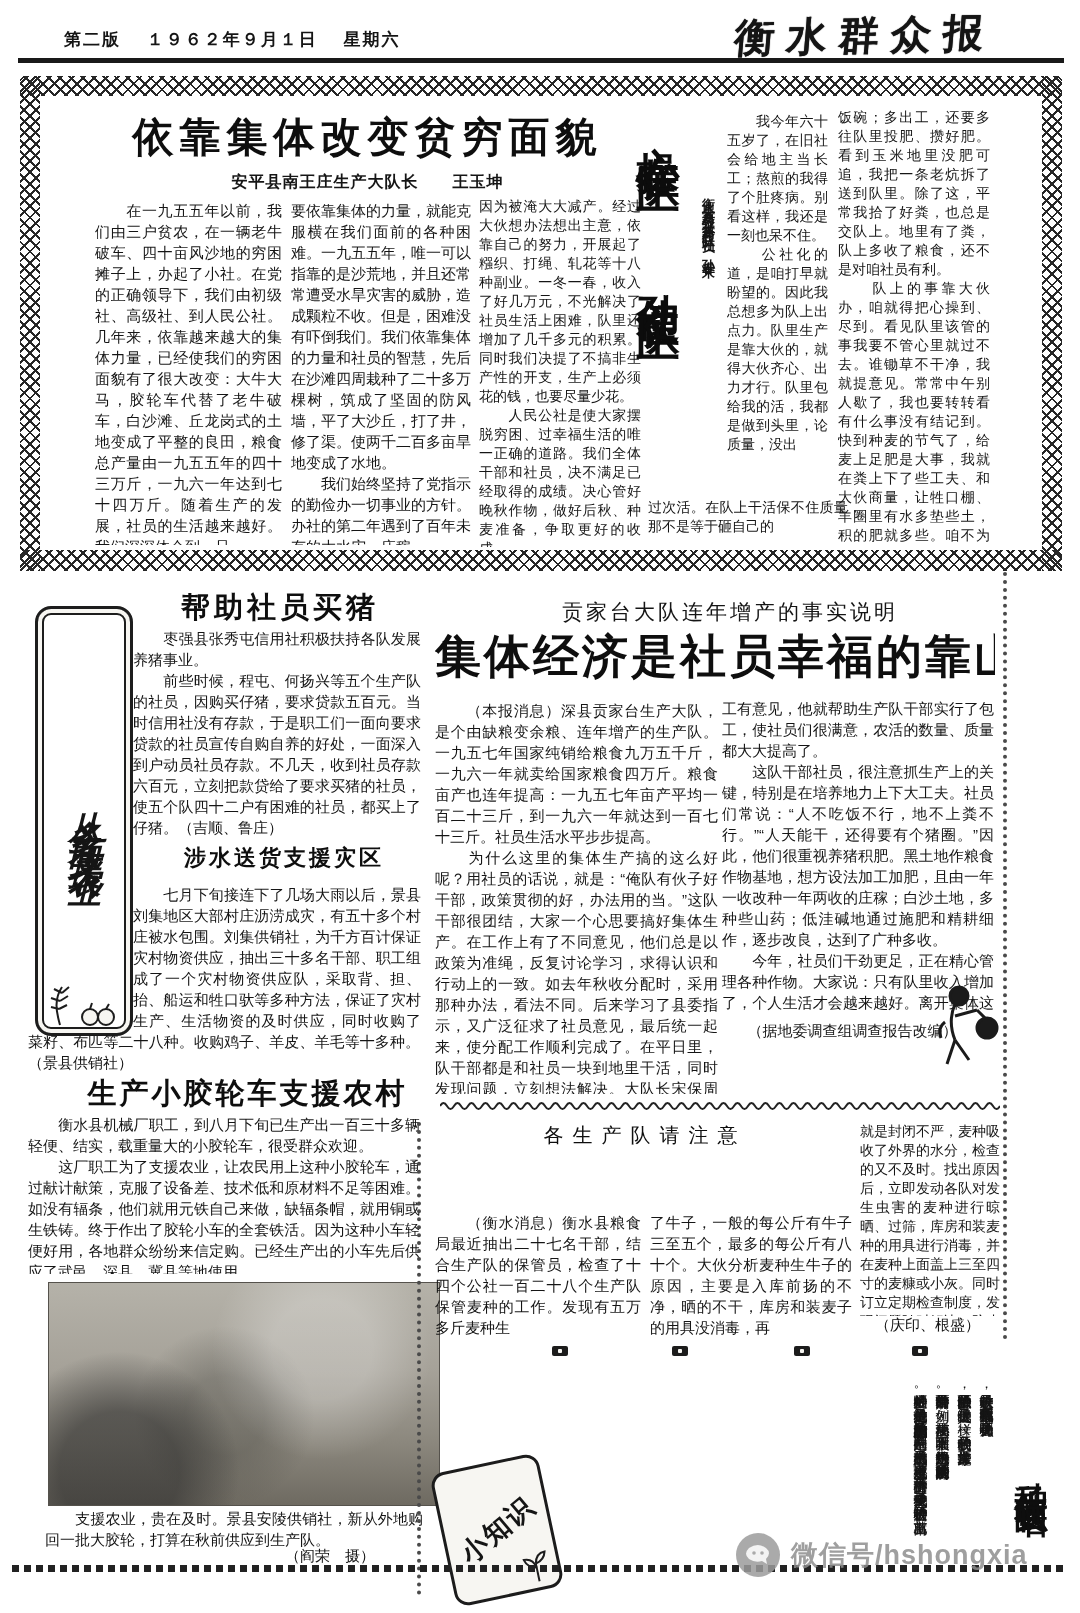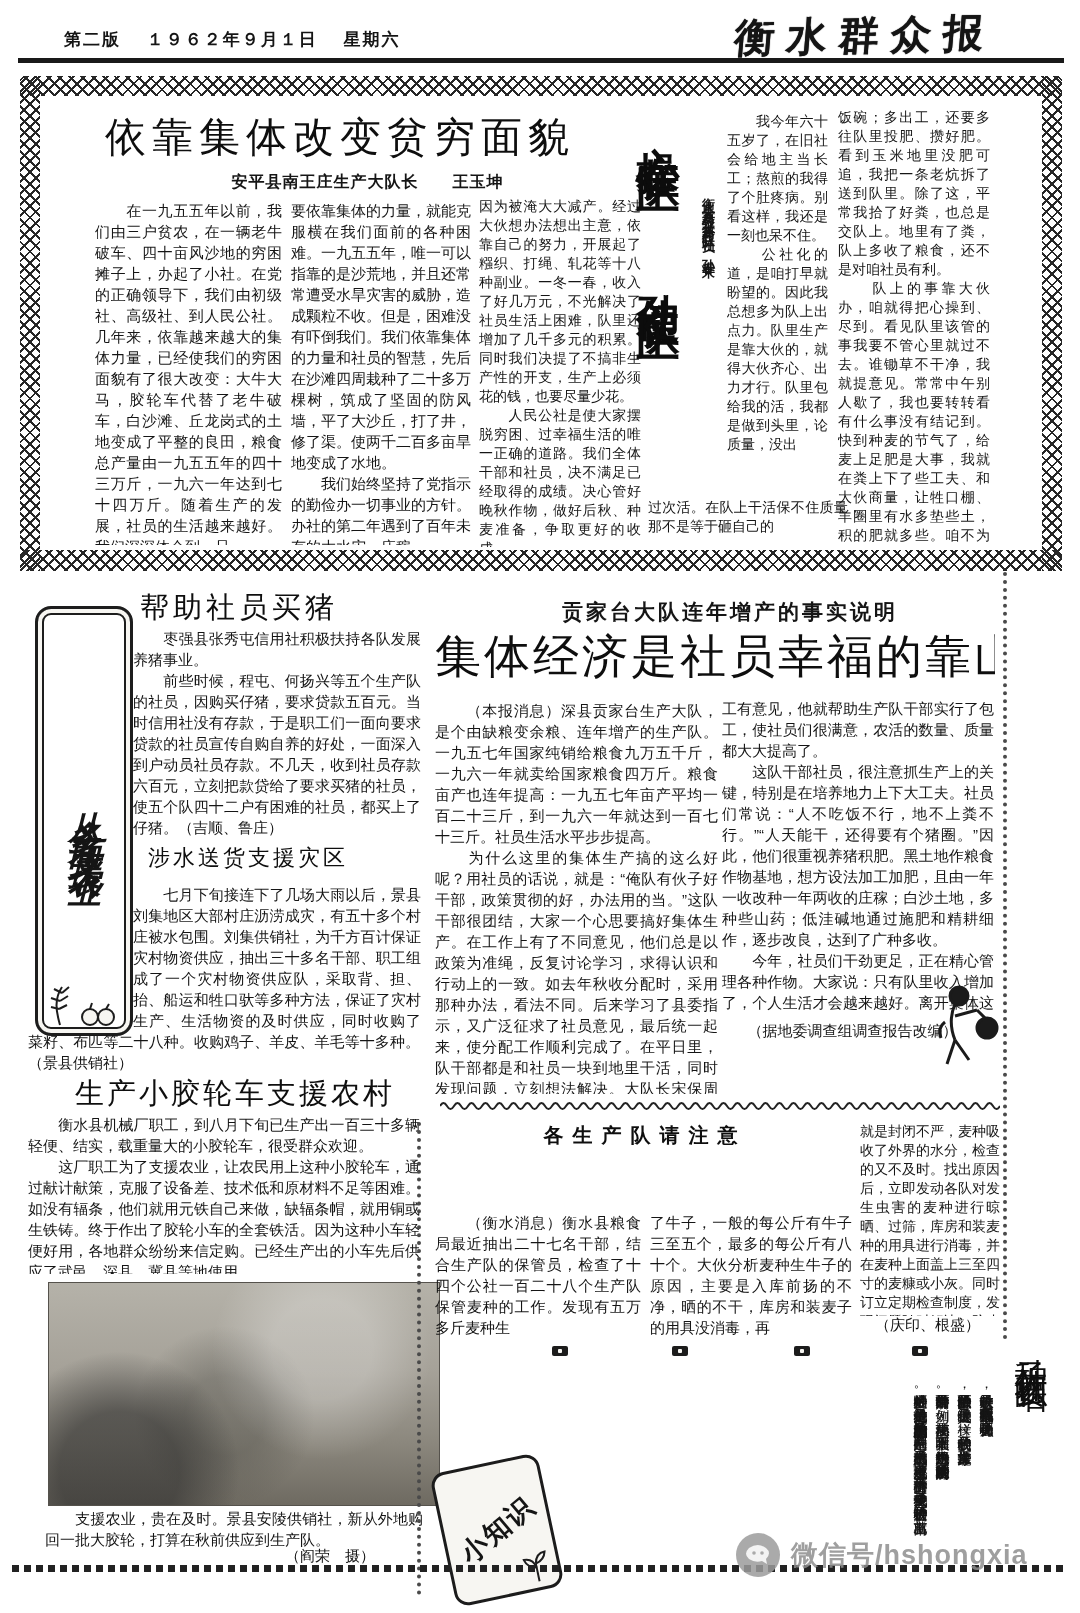--- a/index.html
+++ b/index.html
@@ -1,21 +1,21 @@
 <!DOCTYPE html>
 <html><head>
 <meta charset="utf-8">
 <style>
   html,body{margin:0;padding:0;background:#dddbd6;}
   .page{position:relative;width:1080px;height:1613px;margin:0 auto;background:#ffffff;
         font-family:"Liberation Sans","DejaVu Sans",sans-serif;color:#151515;overflow:hidden;}
   .abs{position:absolute;}
   .bt{font-size:15px;line-height:21px;text-align:justify;white-space:pre-line;overflow:hidden;}
   .bt-sm{font-size:14px;line-height:19px;text-align:justify;white-space:pre-line;overflow:hidden;}
-  .hl{font-weight:400;text-align:left;color:#0e0e0e;white-space:nowrap;overflow:hidden;}
+  .hl{font-weight:700;text-align:center;color:#0e0e0e;white-space:nowrap;overflow:hidden;}
   .hatch{background-image:
       repeating-linear-gradient(45deg,#262626 0 2px,transparent 2px 8px),
       repeating-linear-gradient(-45deg,#262626 0 2px,transparent 2px 8px);}
   .vdots{width:0;border-left:4px dotted #4a4a4a;}
   .dashline{background:repeating-linear-gradient(90deg,#222 0 7px,transparent 7px 12px);}
   .vert{writing-mode:vertical-rl;text-orientation:upright;}
   .masthead{font-weight:900;font-size:40px;letter-spacing:12px;transform:skewX(-6deg) rotate(-1.2deg);
             text-shadow:0 0 1px #000;white-space:nowrap;}
   .edition{font-weight:700;font-size:17px;letter-spacing:2px;white-space:nowrap;}
   .rule{border-top:5px solid #191919;}
@@ -35,21 +35,21 @@
       radial-gradient(circle at 70% 30%,rgba(255,255,255,.25) 0 50px,transparent 110px),
       radial-gradient(circle at 45% 60%,rgba(60,60,55,.3) 0 40px,transparent 90px),
       linear-gradient(180deg,#b5b2a9 0%,#a5a198 40%,#8d897f 70%,#6e6a61 100%);
       border:1px solid #55524c;}
   .xiaozhishi{border:3px solid #1c1c1c;border-radius:14px;background:#f7f6f2;
               transform:rotate(-12deg);display:flex;align-items:center;justify-content:center;}
   .xiaozhishi .t{font-size:27px;font-weight:900;transform:rotate(-28deg);letter-spacing:2px;white-space:nowrap;}
   .wm{display:flex;align-items:center;gap:10px;color:#8f8f8f;opacity:.85;}
   .wm-text{font-size:27px;font-weight:700;letter-spacing:1px;white-space:nowrap;}
   svg.wave path{fill:none;stroke:#232323;stroke-width:2;}
-  .kicker{font-weight:700;text-align:center;letter-spacing:3px;white-space:nowrap;}
+  .kicker{font-weight:400;text-align:center;letter-spacing:3px;white-space:nowrap;}
 </style>
 </head>
 <body>
 
 <div class="page">
 
   <div class="abs edition" style="left:64px;top:28px;">
     <span>第二版</span>　
     <span>１９６２年９月１日</span>　
     <span>星期六</span>

